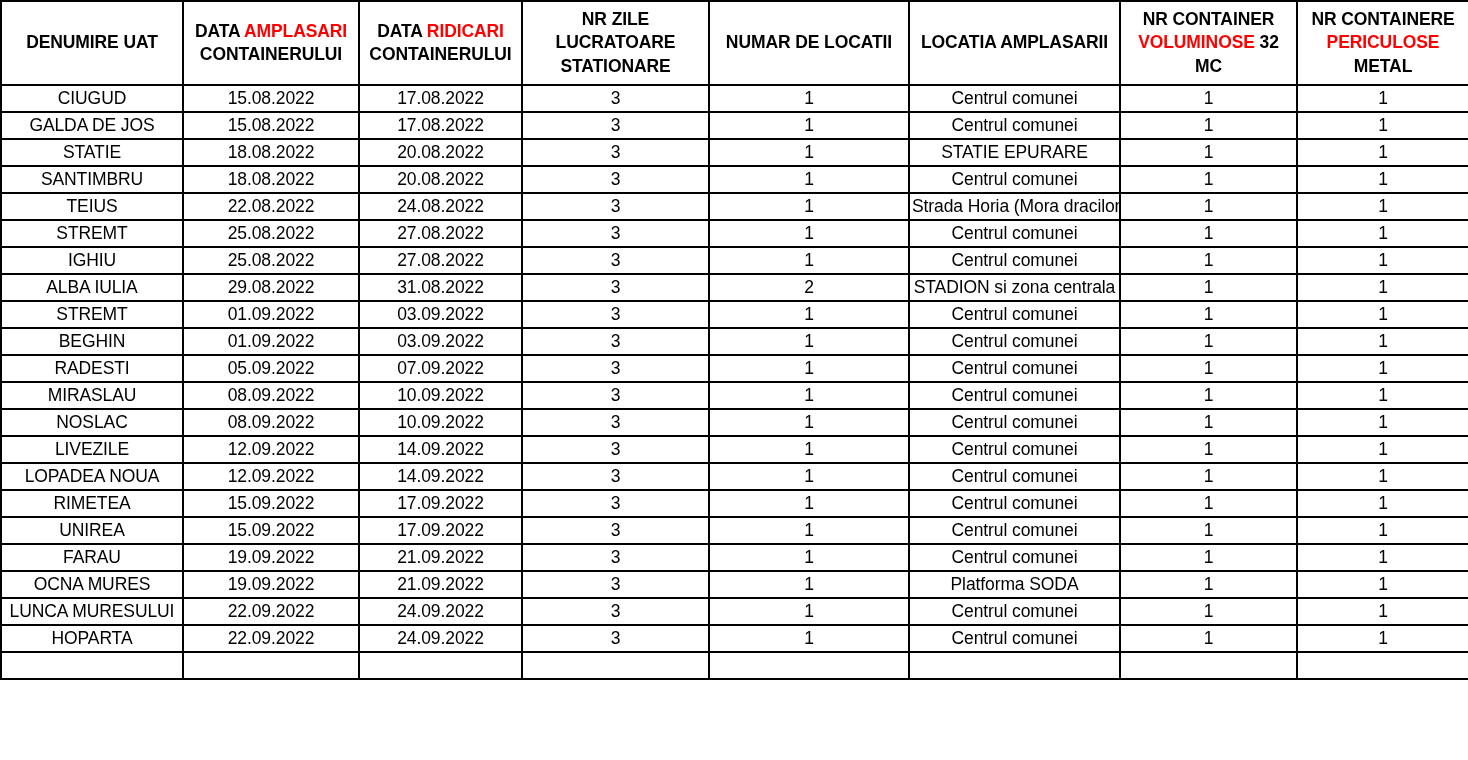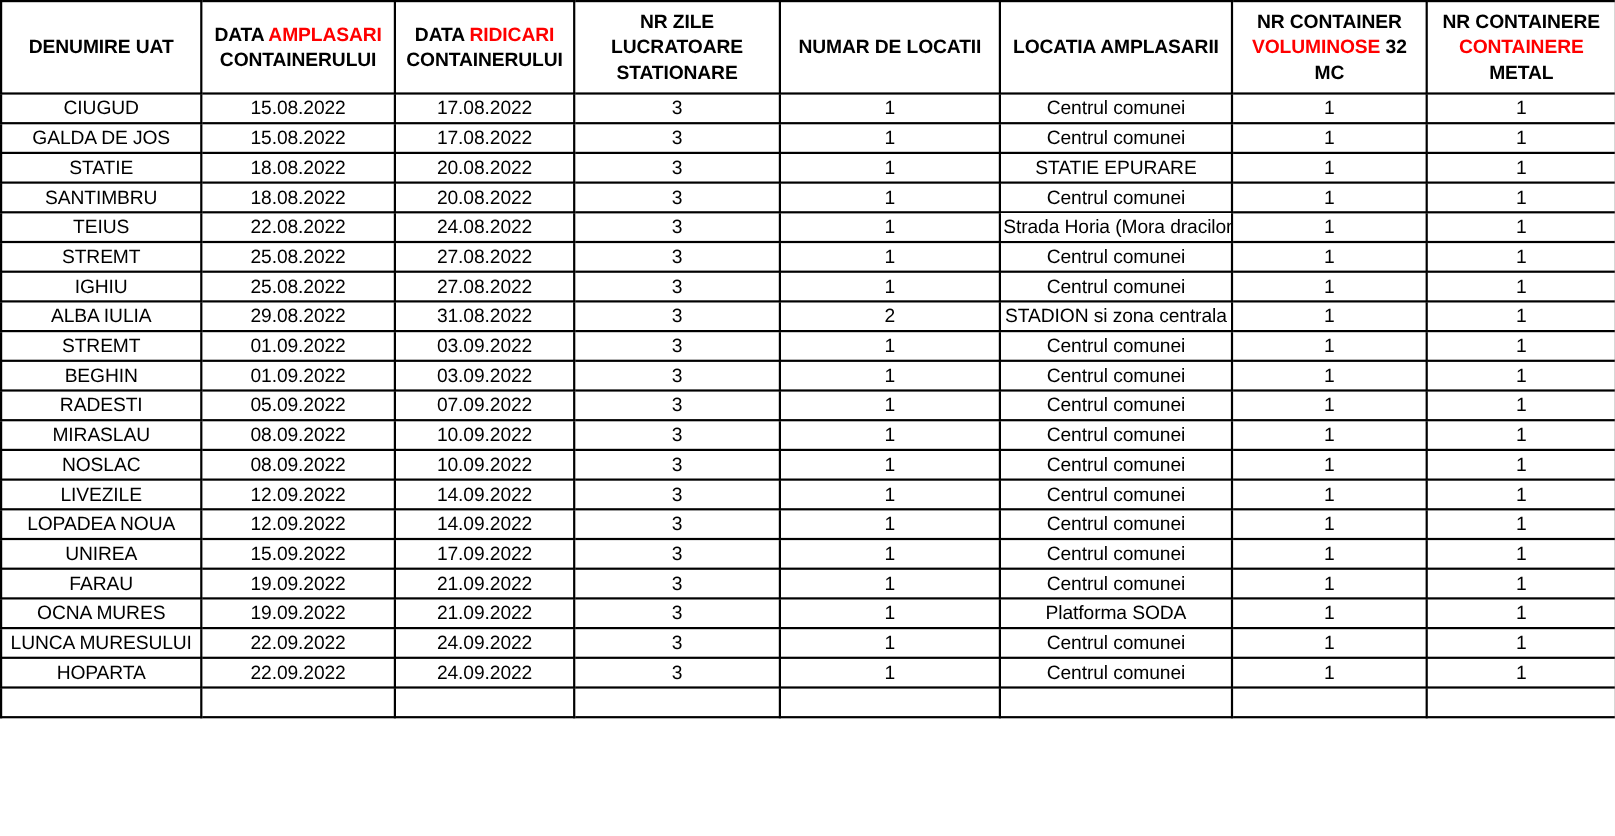--- a/index.html
+++ b/index.html
@@ -125,21 +125,21 @@
         <th>
           <span class="blk">LOCATIA AMPLASARII</span>
         </th>
         <th>
           <span class="hdr-lines blk">NR CONTAINER</span>
           <span class="hdr-lines"><span class="red">VOLUMINOSE</span><span class="blk"> 32</span></span>
           <span class="hdr-lines blk">MC</span>
         </th>
         <th>
           <span class="hdr-lines blk">NR CONTAINERE</span>
-          <span class="hdr-lines red">CONTAINERE</span>
+          <span class="hdr-lines red">PERICULOSE</span>
           <span class="hdr-lines blk">METAL</span>
         </th>
       </tr>
     </thead>
     <tbody id="tbody">
         <tr>
           <td>CIUGUD</td>
           <td>15.08.2022</td>
           <td>17.08.2022</td>
           <td>3</td>
@@ -282,20 +282,30 @@
           <td>LOPADEA NOUA</td>
           <td>12.09.2022</td>
           <td>14.09.2022</td>
           <td>3</td>
           <td>1</td>
           <td>Centrul comunei</td>
           <td>1</td>
           <td>1</td>
         </tr>
         <tr>
+          <td>RIMETEA</td>
+          <td>15.09.2022</td>
+          <td>17.09.2022</td>
+          <td>3</td>
+          <td>1</td>
+          <td>Centrul comunei</td>
+          <td>1</td>
+          <td>1</td>
+        </tr>
+        <tr>
           <td>UNIREA</td>
           <td>15.09.2022</td>
           <td>17.09.2022</td>
           <td>3</td>
           <td>1</td>
           <td>Centrul comunei</td>
           <td>1</td>
           <td>1</td>
         </tr>
         <tr>

